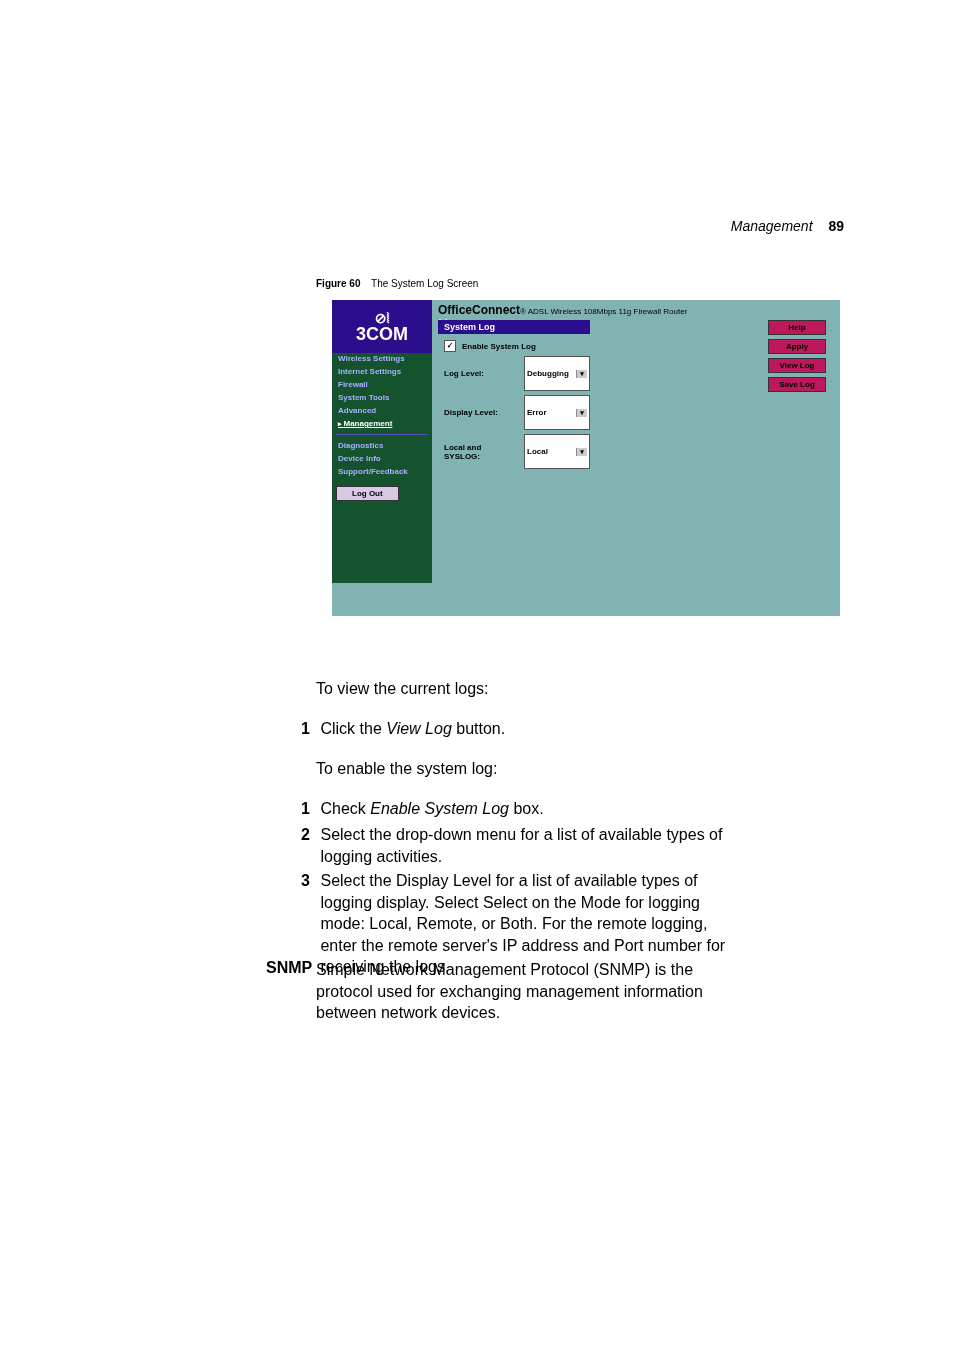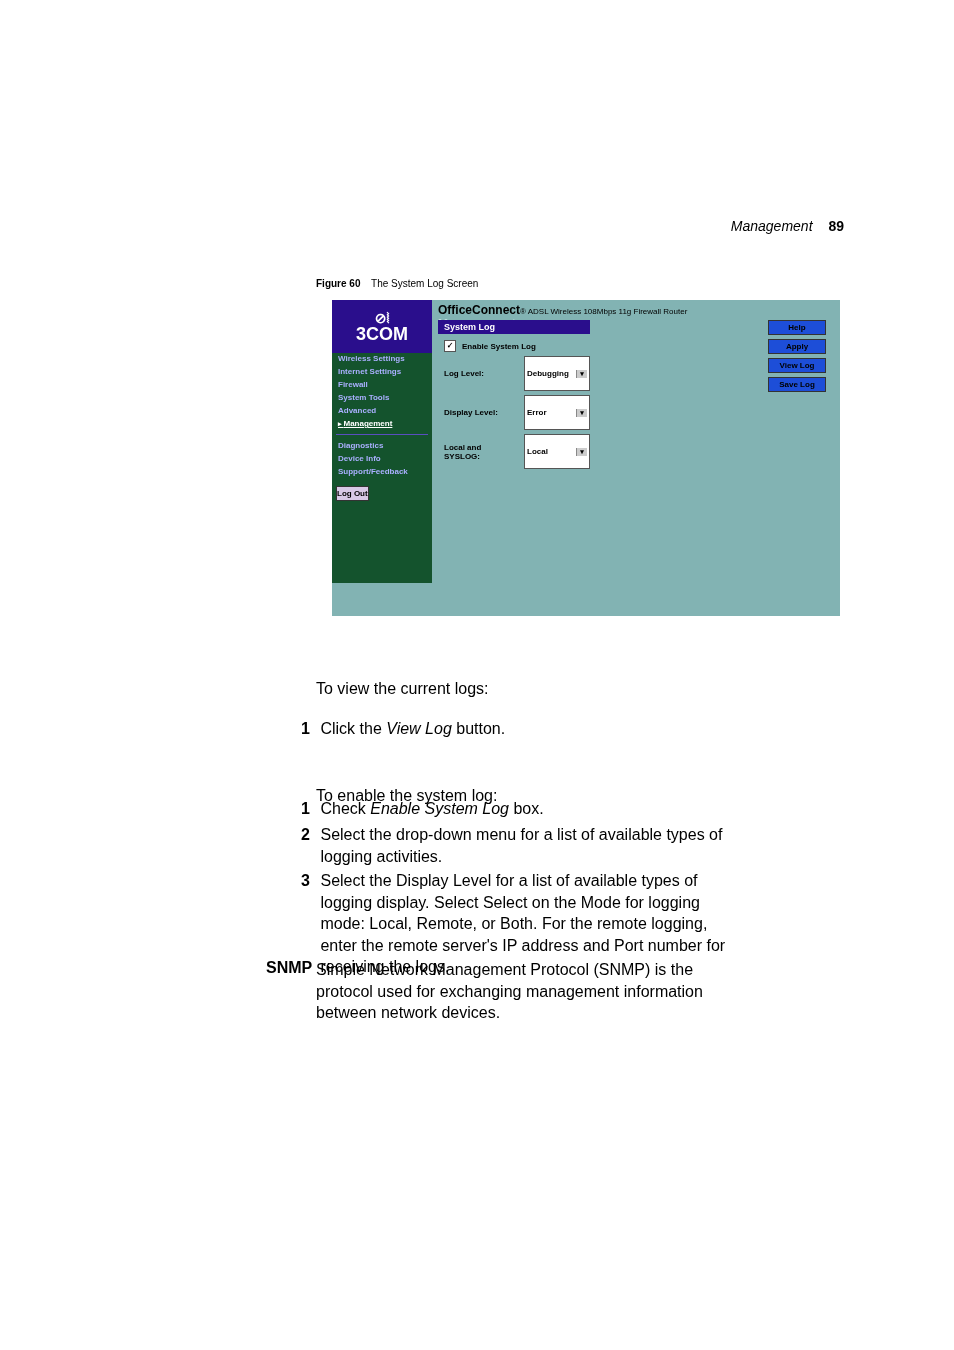--- a/index.html
+++ b/index.html
@@ -153,21 +153,21 @@
   .sidebar .divider {
     border-top: 1px solid #5a4ebf;
     margin: 4px 0;
   }
   .logout-btn {
     margin-top: 8px;
     background: #d8c9e6;
     color: #000;
     border: 1px solid #333;
     font-size: 8px;
-    padding: 2px 0;
+    padding: 2px 15px;
     display: inline-block;
     cursor: pointer;
   }
 
   .content {
     flex: 1;
     position: relative;
     background: #82b3b3;
     padding: 2px 6px;
   }
@@ -228,39 +228,39 @@
   .right-buttons {
     position: absolute;
     right: 14px;
     top: 0px;
     width: 58px;
     display: flex;
     flex-direction: column;
     gap: 4px;
   }
   .r-btn {
-    background: #1d4ed8;
+    background: #be185d;
     border: 1px solid #333;
     font-size: 8px;
     font-weight: bold;
     text-align: center;
     padding: 2px 0;
     cursor: pointer;
   }
 
   
   .body-text {
     position: absolute;
     left: 316px;
     width: 418px;
     font-size: 16px;
     line-height: 1.35;
   }
   .bt1 { top: 678px; }
-  .bt3 { top: 758px; margin-top: 27px; }
+  .bt3 { top: 758px; }
 
   .ol {
     position: absolute;
     left: 288px;
     width: 446px;
     font-size: 16px;
     line-height: 1.35;
   }
   .ol .num {
     display: inline-block;

